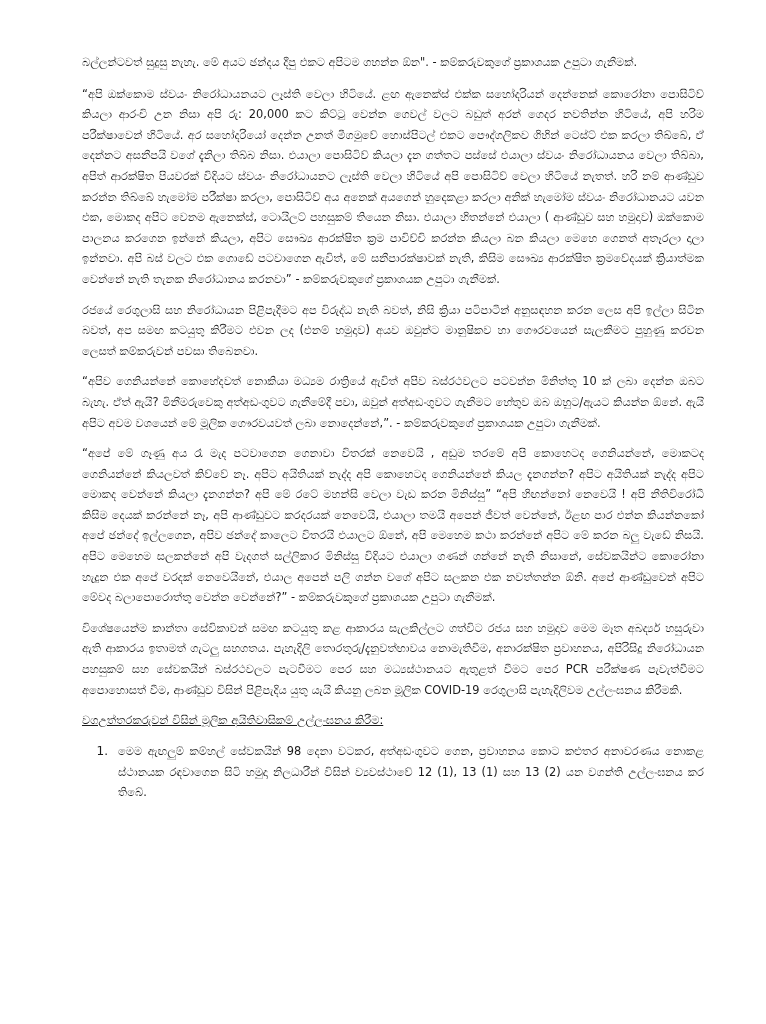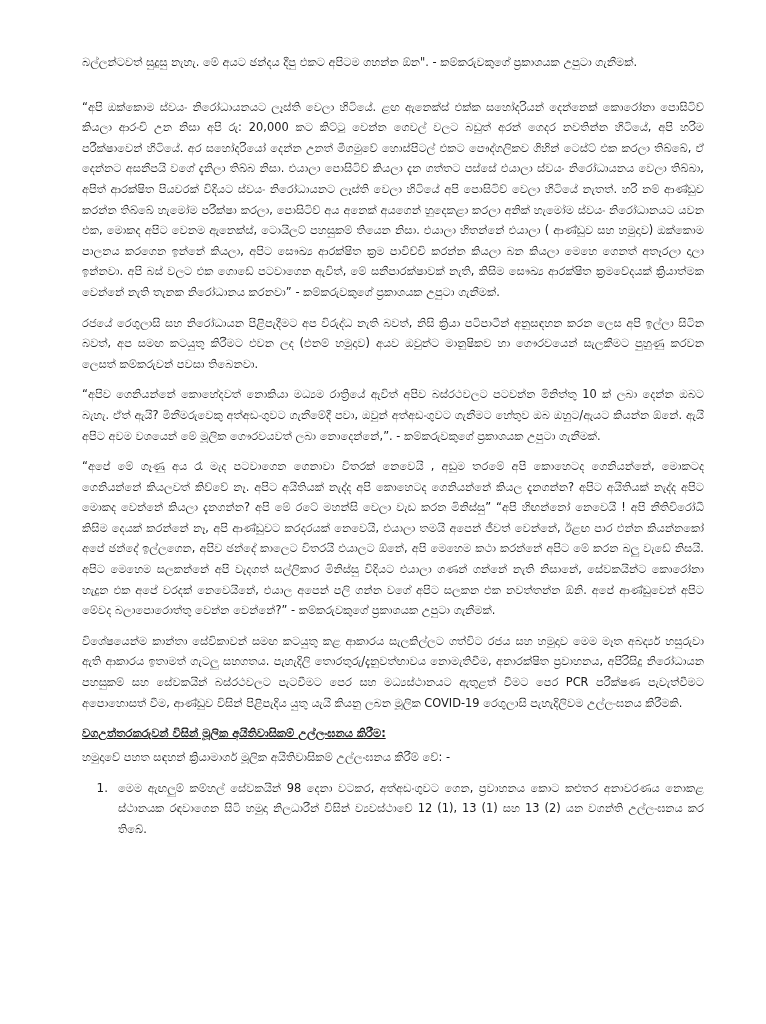--- a/index.html
+++ b/index.html
@@ -1,40 +1,39 @@
 <!DOCTYPE html>
 <html><head>
 <meta charset="utf-8">
 <style>
   html, body { margin:0; padding:0; background:#ffffff; }
   body { width:766px; height:1024px; overflow:hidden; position:relative;
          font-family:"DejaVu Sans", "Liberation Sans", sans-serif; color:#1a1a1a; }
   .page { position:absolute; left:82px; top:52px; width:622px; }
   .para { font-size:11.4px; line-height:20.6px; text-align:justify; margin:0 0 10px 0; }
-  .para.p1 { margin-bottom:24px; }
-  .heading { font-size:11.4px; line-height:20px; font-weight:bold; text-decoration:underline;
-             margin:8px 0 4px 0; }
+  .para.p1 { margin-bottom:11px; }
+  .heading { font-size:11.4px; line-height:20px; font-weight:normal; text-decoration:underline;
+             margin:8px 0 11px 0; }
   .list { margin:0; padding:0; list-style:none; }
   .list-item { position:relative; padding-left:34px; margin-left:2px; font-size:11.4px;
                line-height:20.6px; text-align:justify; }
   .list-num { position:absolute; left:0; top:0; width:24px; text-align:right; font-size:12px; }
 </style>
 </head>
 <body>
 
 <div class="page">
   <p class="para p1">බල්ලන්ටවත් සුදුසු නැහැ. මේ අයට ඡන්දය දීපු එකට අපිටම ගහන්න ඕන". - කම්කරුවකුගේ ප්‍රකාශයක උපුටා ගැනීමක්.</p>
   <p class="para">“අපි ඔක්කොම ස්වයං නිරෝධායනයට ලෑස්ති වෙලා හිටියේ. ළඟ ඇනෙක්ස් එක්ක සහෝදරියන් දෙන්නෙක් කොරෝනා පොසිටිව් කියලා ආරංචි උන නිසා අපි රු: 20,000 කට කිට්ටු වෙන්න ගෙවල් වලට බඩුත් අරන් ගෙදර නවතින්න හිටියේ, අපි හරිම පරීක්ෂාවෙන් හිටියේ. අර සහෝදරියෝ දෙන්න උනත් මීගමුවේ හොස්පිටල් එකට පෞද්ගලිකව ගිහින් ටෙස්ට් එක කරලා තිබ්බේ, ඒ දෙන්නට අසනීපයි වගේ දැනිලා තිබ්බ නිසා. එයාලා පොසිටිව් කියලා දැන ගත්තට පස්සේ එයාලා ස්වයං නිරෝධායනය වෙලා තිබ්බා, අපිත් ආරක්ෂිත පියවරක් විදියට ස්වයං නිරෝධායනට ලෑස්ති වෙලා හිටියේ අපි පොසිටිව් වෙලා හිටියේ නැතත්. හරි නම් ආණ්ඩුව කරන්න තිබ්බේ හැමෝම පරීක්ෂා කරලා, පොසිටිව් අය අනෙක් අයගෙන් හුදෙකළා කරලා අනික් හැමෝම ස්වයං නිරෝධානයට යවන එක, මොකද අපිට වෙනම ඇනෙක්ස්, ටොයිලට් පහසුකම් තියෙන නිසා. එයාලා හිතන්නේ එයාලා ( ආණ්ඩුව සහ හමුදාව) ඔක්කොම පාලනය කරගෙන ඉන්නේ කියලා, අපිට සෞඛ්‍ය ආරක්ෂිත ක්‍රම පාවිච්චි කරන්න කියලා බන කියලා මෙහෙ ගෙනත් අතෑරලා දාලා ඉන්නවා. අපි බස් වලට එක ගොඩේ පටවාගෙන ඇවිත්, මේ සනීපාරක්ෂාවක් නැති, කිසිම සෞඛ්‍ය ආරක්ෂිත ක්‍රමවේදයක් ක්‍රියාත්මක වෙන්නේ නැති තැනක නිරෝධානය කරනවා”  - කම්කරුවකුගේ ප්‍රකාශයක උපුටා ගැනීමක්.</p>
   <p class="para">රජයේ රෙගුලාසි සහ නිරෝධායන පිළිපැදීමට අප විරුද්ධ නැති බවත්, නිසි ක්‍රියා පටිපාටීන් අනුසඳහන කරන ලෙස අපි ඉල්ලා සිටින බවත්, අප සමඟ කටයුතු කිරීමට එවන ලද (එනම් හමුදාව) අයව ඔවුන්ට මානුෂිකව හා ගෞරවයෙන් සැලකීමට පුහුණු කරවන ලෙසත් කම්කරුවන් පවසා තිබෙනවා.</p>
   <p class="para">“අපිව ගෙනියන්නේ කොහේදවත් නොකියා මධ්‍යම රාත්‍රියේ ඇවිත් අපිව බස්රථවලට පටවන්න මිනිත්තු 10 ක් ලබා දෙන්න ඔබට බැහැ. ඒත් ඇයි? මිනීමරුවෙකු අත්අඩංගුවට ගැනීමේදී පවා, ඔවුන් අත්අඩංගුවට ගැනීමට හේතුව ඔබ ඔහුට/ඇයට කියන්න ඕනේ. ඇයි අපිට අවම වශයෙන් මේ මූලික ගෞරවයවත් ලබා නොදෙන්නේ,”. - කම්කරුවකුගේ ප්‍රකාශයක උපුටා ගැනීමක්.</p>
   <p class="para">“අපේ මේ ගෑණු අය රෑ මැද පටවාගෙන ගෙනාවා විතරක් නෙවෙයි , අඩුම තරමේ අපි කොහෙටද ගෙනියන්නේ, මොකටද ගෙනියන්නේ කියලවත් කිව්වේ නෑ. අපිට අයිතියක් නැද්ද අපි කොහෙටද ගෙනියන්නේ කියල දැනගන්න? අපිට අයිතියක් නැද්ද අපිට මොකද වෙන්නේ කියලා දැනගන්න? අපි මේ රටේ මහන්සි වෙලා වැඩ කරන මිනිස්සු” “අපි හිඟන්නෝ නෙවෙයි ! අපි නීතිවිරෝධී කිසිම දෙයක් කරන්නේ නෑ, අපි ආණ්ඩුවට කරදරයක් නෙවෙයි, එයාලා තමයි අපෙන් ජීවත් වෙන්නේ, ඊළඟ පාර එන්න කියන්නකෝ අපේ ඡන්දේ ඉල්ලගෙන, අපිව ඡන්දේ කාලෙට විතරයි එයාලට ඕනේ, අපි මෙහෙම කථා කරන්නේ අපිට මේ කරන බලු වැඩේ නිසයි. අපිට මෙහෙම සලකන්නේ අපි වැදගත් සල්ලිකාර මිනිස්සු විදියට එයාලා ගණන් ගන්නේ නැති නිසානේ, සේවකයින්ට කොරෝනා හැදුන එක අපේ වරදක් නෙවෙයිනේ, එයාල අපෙන් පලි ගන්න වගේ අපිට සලකන එක නවත්තන්න ඕනි. අපේ ආණ්ඩුවෙන් අපිට මේවද බලාපොරොත්තු වෙන්න වෙන්නේ?” - කම්කරුවකුගේ ප්‍රකාශයක උපුටා ගැනීමක්.</p>
   <p class="para">විශේෂයෙන්ම කාන්තා සේවිකාවන් සමඟ කටයුතු කළ ආකාරය සැලකිල්ලට ගත්විට රජය සහ හමුදාව මෙම මෑත අබර්ද්‍ය හසුරුවා ඇති ආකාරය ඉතාමත් ගැටලු සහගතය.  පැහැදිලි තොරතුරු/දැනුවත්භාවය නොමැතිවීම, අනාරක්ෂිත ප්‍රවාහනය, අපිරිසිදු නිරෝධායන පහසුකම් සහ සේවකයින් බස්රථවලට පැටවීමට පෙර සහ මධ්‍යස්ථානයට ඇතුළත් වීමට පෙර PCR පරීක්ෂණ පැවැත්වීමට අපොහොසත් වීම, ආණ්ඩුව විසින් පිළිපැදිය යුතු යැයි කියනු ලබන මූලික COVID-19 රෙගුලාසි පැහැදිලිවම උල්ලංඝනය කිරීමකි.</p>
 
   <div class="heading">වගඋත්තරකරුවන් විසින් මූලික අයිතිවාසිකම් උල්ලංඝනය කිරීම:</div>
-  <p class="para">හමුදාවේ පහත සඳහන් ක්‍රියාමාගර් මූලික අයිතිවාසිකම් උල්ලංඝනය කිරීම් වේ: -</p>
 
   <ol class="list">
     <li class="list-item">
       <span class="list-num">1.</span>
       <span>මෙම ඇඟලුම් කම්හල් සේවකයින් 98 දෙනා වටකර, අත්අඩංගුවට ගෙන, ප්‍රවාහනය කොට කළුතර අනාවරණය නොකළ ස්ථානයක රඳවාගෙන සිටි හමුදා නිලධාරීන් විසින් ව්‍යවස්ථාවේ 12 (1), 13 (1) සහ 13 (2) යන වගන්ති උල්ලංඝනය කර තිබේ.</span>
     </li>
   </ol>
 </div>
 
 </body></html>

